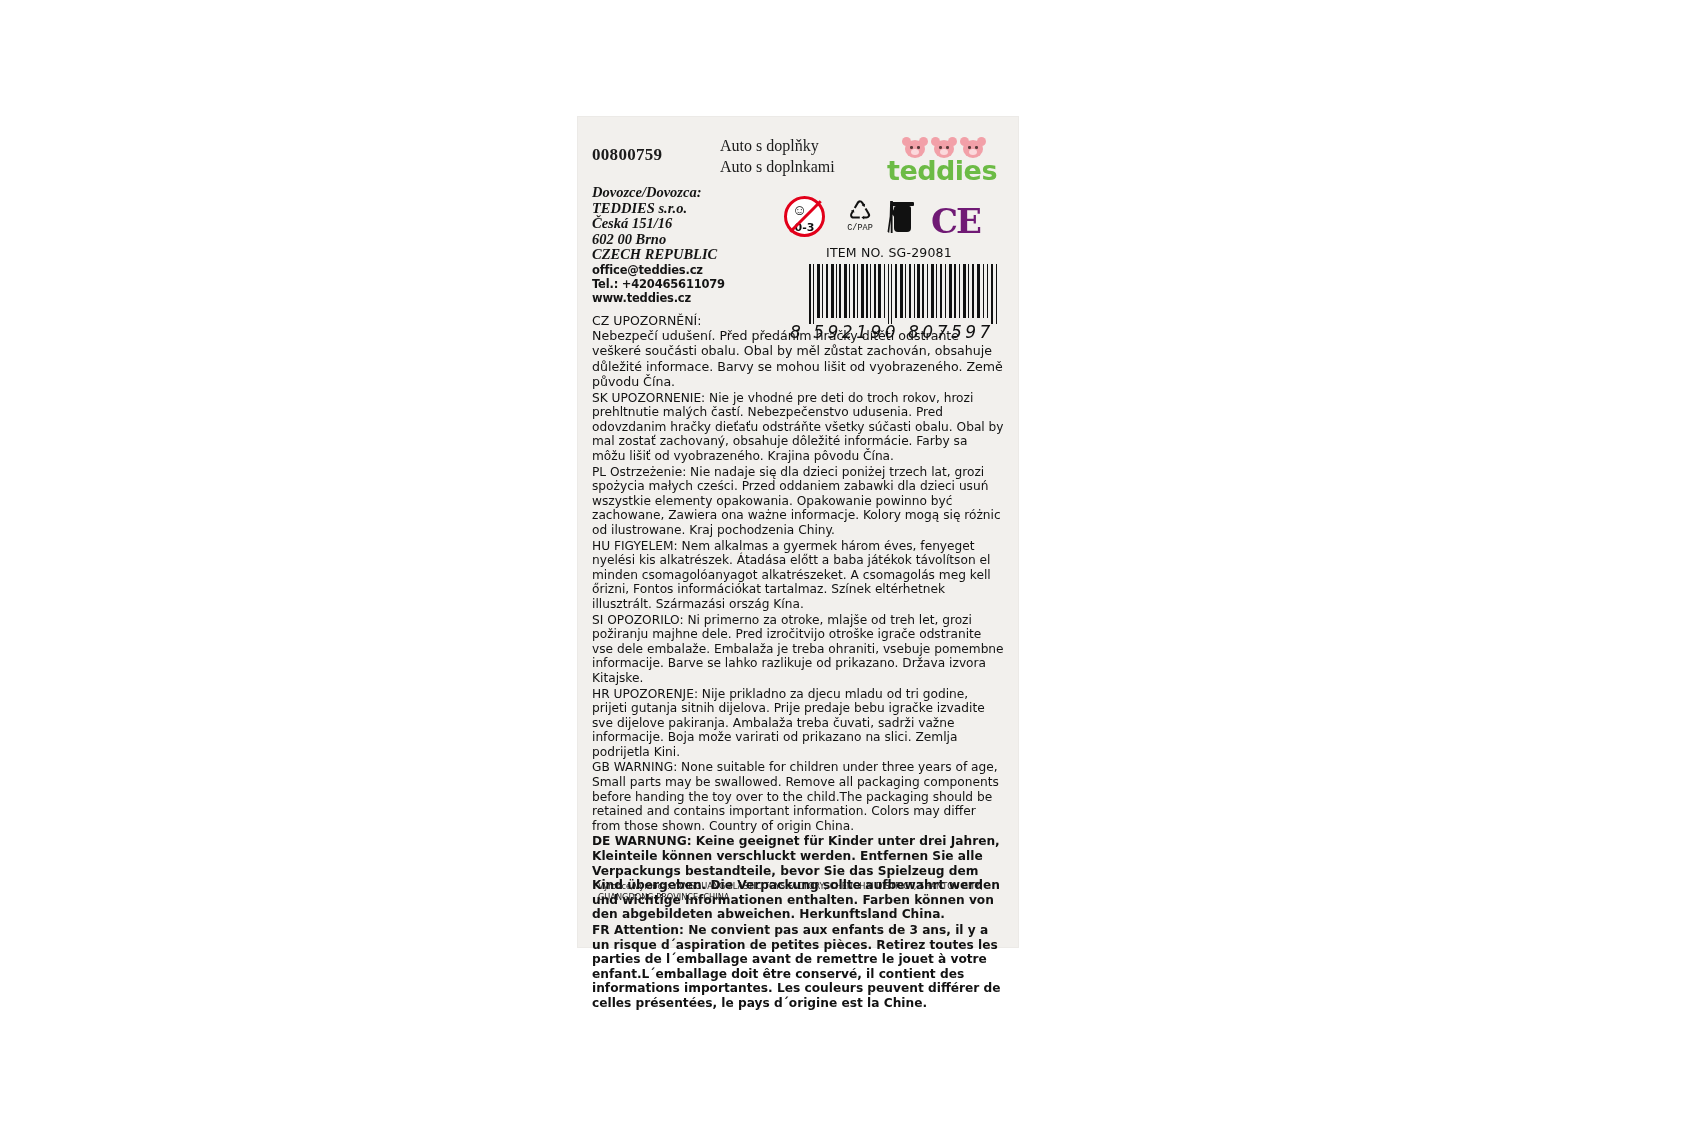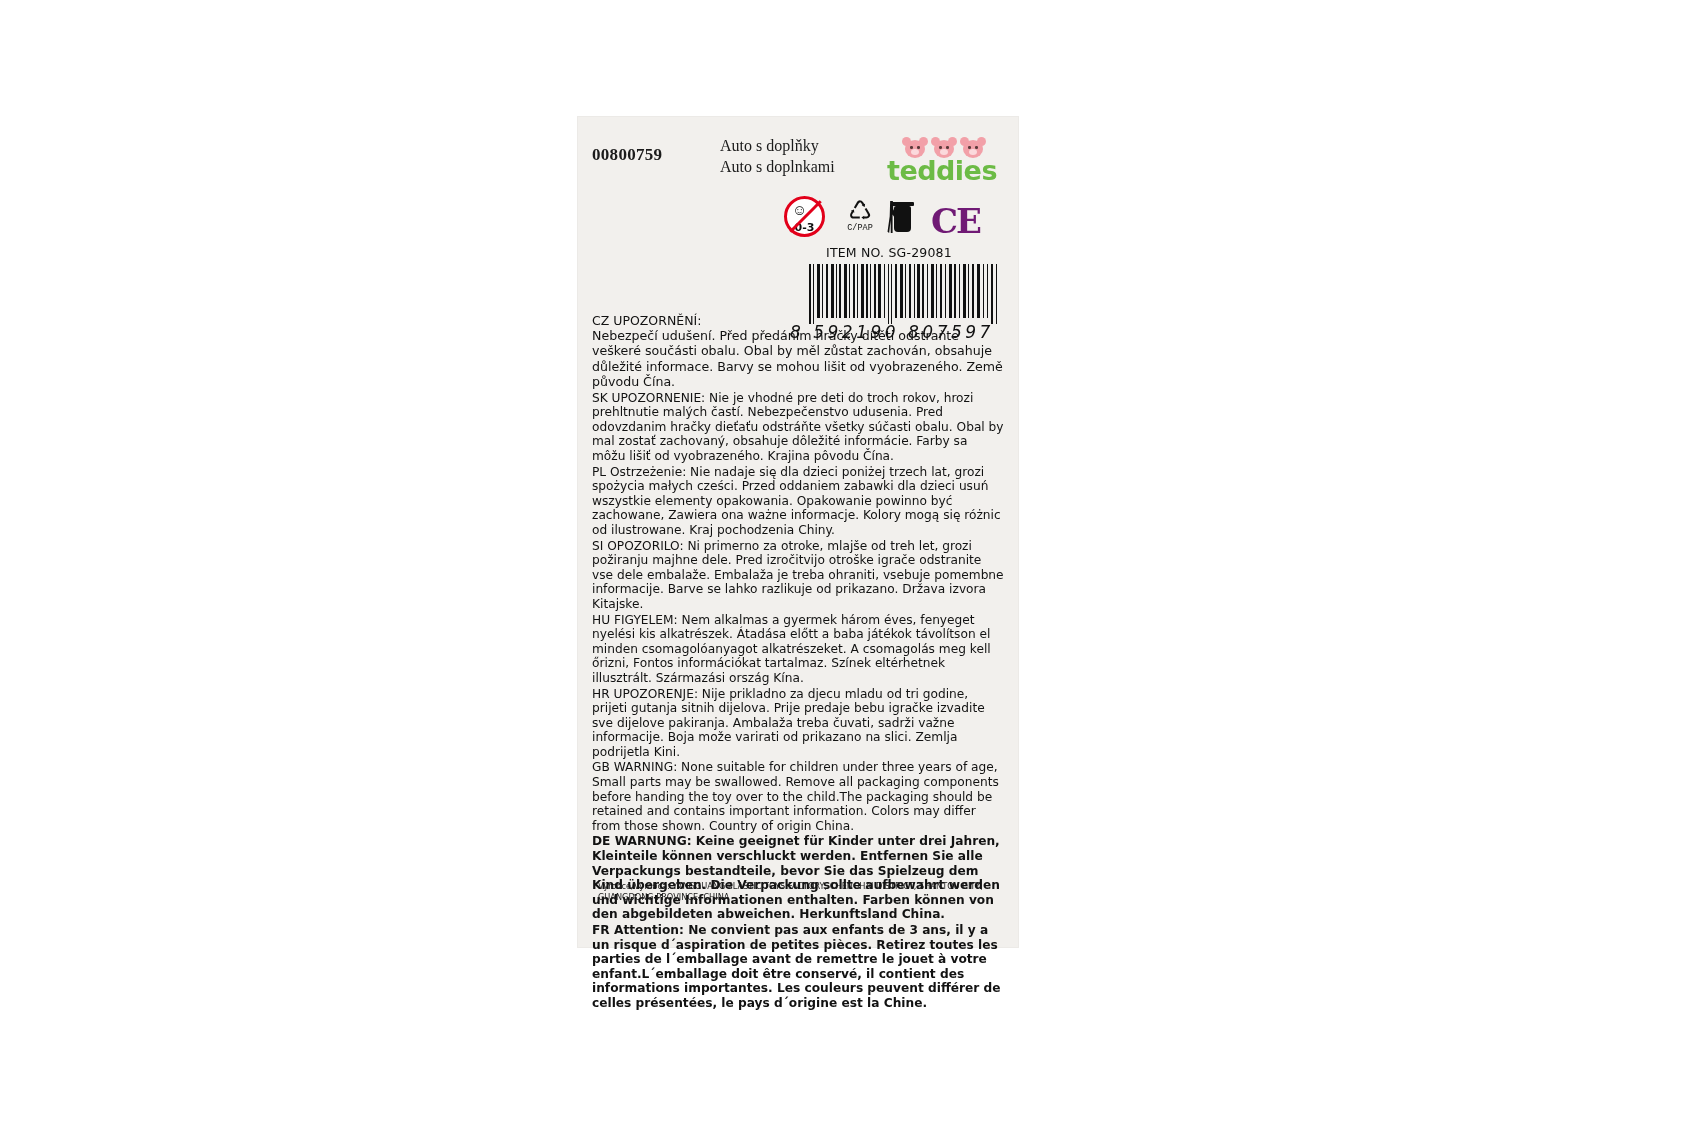--- a/index.html
+++ b/index.html
@@ -367,20 +367,30 @@
                 <div class="head"></div>
               <div class="eye l"></div>
                 <div class="eye r"></div>
                 <div class="snout"></div>
             </div>
           </div>
           <div class="wordmark">teddies</div>
         </div>
       </div>
 
+      <div class="importer">
+        <div>Dovozce/Dovozca:</div>
+        <div>TEDDIES s.r.o.</div>
+        <div>Česká 151/16</div>
+        <div>602 00 Brno</div>
+        <div>CZECH REPUBLIC</div>
+        <div class="nonitalic">office@teddies.cz</div>
+        <div class="nonitalic">Tel.: +420465611079</div>
+        <div class="nonitalic">www.teddies.cz</div>
+      </div>
 
       <div class="icons">
         <div class="icon-03">
           <div class="circle"></div>
           <div class="face">☺</div>
           <div class="age">0-3</div>
           <div class="slash"></div>
         </div>
         <div class="icon-recycle">
           <div class="tri">♺</div>
@@ -446,22 +456,22 @@
           </g>
         </svg>
       </div>
       <div class="barcode-digits">8 592190 807597</div>
 
       <div class="warnings">
         <div class="w-head">CZ UPOZORNĚNÍ:</div>
         <div class="w-cz2">Nebezpečí udušení. Před předáním hračky dítěti odstraňte veškeré součásti obalu. Obal by měl zůstat zachován, obsahuje důležité informace. Barvy se mohou lišit od vyobrazeného. Země původu Čína.</div>
         <div class="w-blk">SK UPOZORNENIE: Nie je vhodné pre deti do troch rokov, hrozi prehltnutie malých častí. Nebezpečenstvo udusenia. Pred odovzdanim hračky dieťaťu odstráňte všetky súčasti obalu. Obal by mal zostať zachovaný, obsahuje dôležité informácie. Farby sa môžu lišiť od vyobrazeného. Krajina pôvodu Čína.</div>
         <div class="w-blk">PL Ostrzeżenie: Nie nadaje się dla dzieci poniżej trzech lat, grozi spożycia małych cześci. Przed oddaniem zabawki dla dzieci usuń wszystkie elementy opakowania. Opakowanie powinno być zachowane, Zawiera ona ważne informacje. Kolory mogą się różnic od ilustrowane. Kraj pochodzenia Chiny.</div>
+        <div class="w-blk">HU FIGYELEM: Nem alkalmas a gyermek három éves, fenyeget nyelési kis alkatrészek. Átadása előtt a baba játékok távolítson el minden csomagolóanyagot alkatrészeket. A csomagolás meg kell őrizni, Fontos információkat tartalmaz. Színek eltérhetnek illusztrált. Származási ország Kína.</div>
         <div class="w-blk">SI OPOZORILO: Ni primerno za otroke, mlajše od treh let, grozi požiranju majhne dele. Pred izročitvijo otroške igrače odstranite vse dele embalaže. Embalaža je treba ohraniti, vsebuje pomembne informacije. Barve se lahko razlikuje od prikazano. Država izvora Kitajske.</div>
-        <div class="w-blk">HU FIGYELEM: Nem alkalmas a gyermek három éves, fenyeget nyelési kis alkatrészek. Átadása előtt a baba játékok távolítson el minden csomagolóanyagot alkatrészeket. A csomagolás meg kell őrizni, Fontos információkat tartalmaz. Színek eltérhetnek illusztrált. Származási ország Kína.</div>
         <div class="w-blk">HR UPOZORENJE: Nije prikladno za djecu mladu od tri godine, prijeti gutanja sitnih dijelova. Prije predaje bebu igračke izvadite sve dijelove pakiranja. Ambalaža treba čuvati, sadrži važne informacije. Boja može varirati od prikazano na slici. Zemlja podrijetla Kini.</div>
         <div class="w-blk">GB WARNING: None suitable for children under three years of age, Small parts may be swallowed. Remove all packaging components before handing the toy over to the child.The packaging should be retained and contains important information. Colors may differ from those shown. Country of origin China.</div>
         <div class="w-blk bold">DE WARNUNG: Keine geeignet für Kinder unter drei Jahren, Kleinteile können verschluckt werden. Entfernen Sie alle Verpackungs bestandteile, bevor Sie das Spielzeug dem Kind übergeben. Die Verpackung sollte aufbewahrt werden und wichtige Informationen enthalten. Farben können von den abgebildeten abweichen. Herkunftsland China.</div>
         <div class="w-blk bold">FR Attention: Ne convient pas aux enfants de 3 ans, il y a un risque d´aspiration de petites pièces. Retirez toutes les parties de l´emballage avant de remettre le jouet à votre enfant.L´emballage doit être conservé, il contient des informations importantes. Les couleurs peuvent différer de celles présentées, le pays d´origine est la Chine.</div>
       </div>
 
       <div class="mfr">
         <div>Výrobce/Výrobca: YANGGUANG PLASTIC TOYS FACTORY, CHENGHAI DISTRICT, SHANTOU CITY,</div>
         <div>GUANGDONG PROVINCE, CHINA</div>
       </div>

